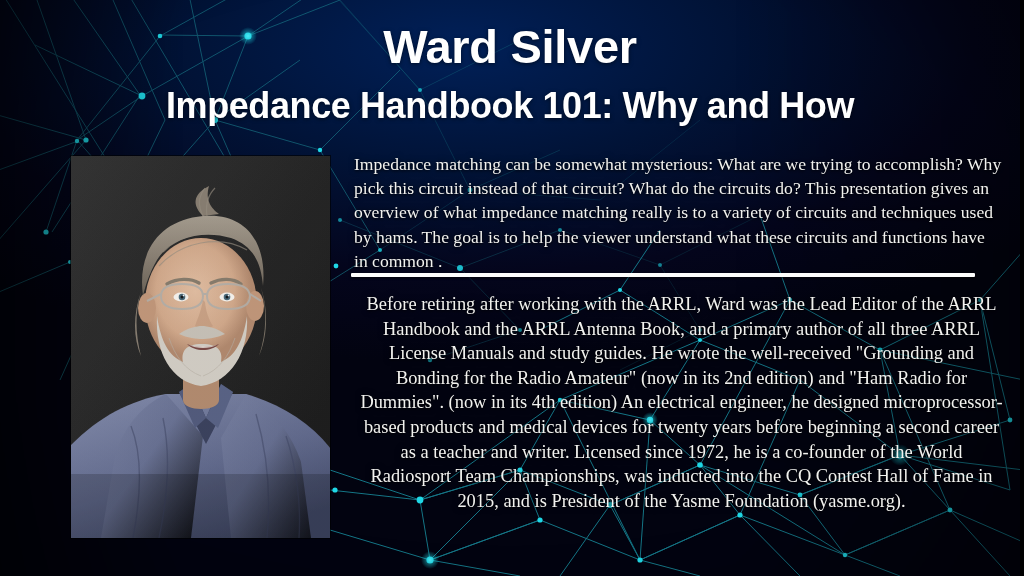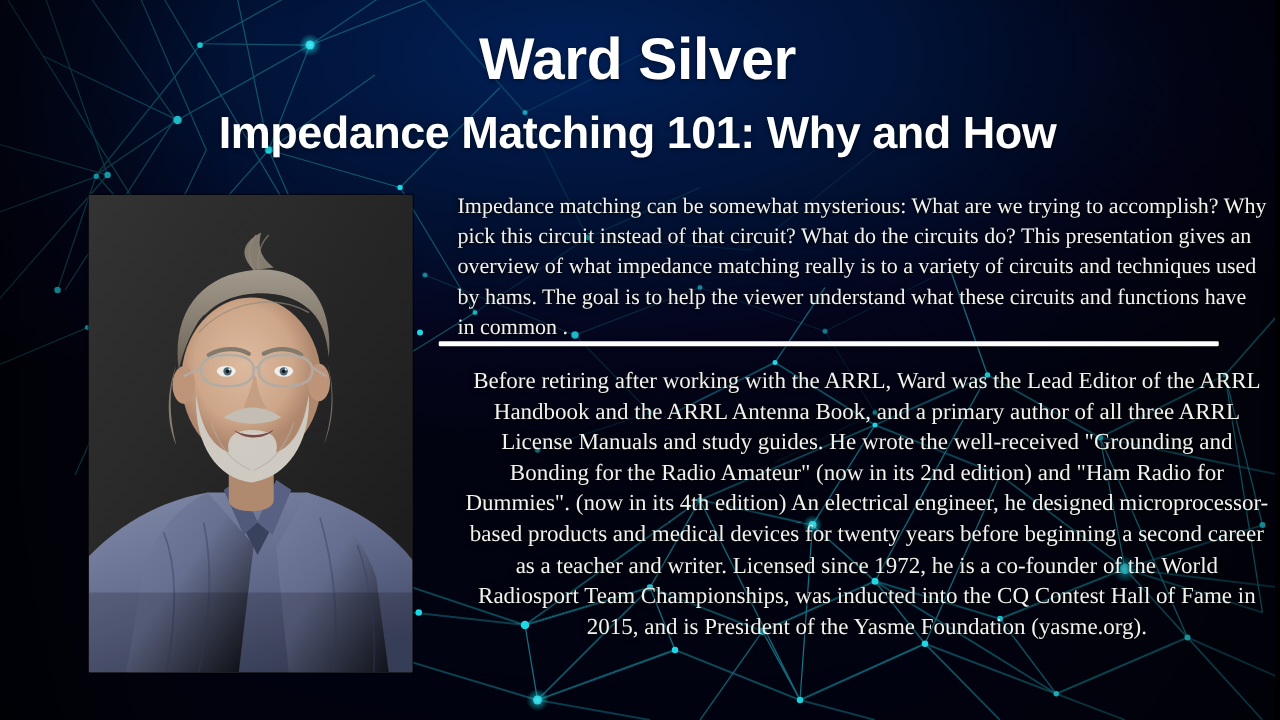--- a/index.html
+++ b/index.html
@@ -79,21 +79,20 @@
     box-shadow: 0 0 0 1px rgba(0,0,0,0.6);
   }
   .portrait svg { display: block; width: 259px; height: 382px; }
 
   
   .para {
     position: absolute;
     color: #f2f2ef;
     font-family: "Liberation Serif", serif;
     text-shadow: 0 1px 3px rgba(0,0,0,0.85), 0 0 6px rgba(0,0,0,0.6);
-    margin-left: 12px;
   }
   .para-intro {
     left: 354px;
     top: 152px;
     width: 648px;
     font-size: 17.6px;
     line-height: 24.2px;
   }
   .para-bio {
     left: 359px;
@@ -256,21 +255,21 @@
         <circle cx="430" cy="560" r="9"></circle>
         <circle cx="248" cy="36" r="9"></circle>
         <circle cx="650" cy="420" r="8"></circle>
       </g>
     </svg>
   </div>
 
   <div class="bg-vignette"></div>
 
   <div class="title">Ward Silver</div>
-  <div class="subtitle">Impedance Matching 101: Why and How</div>
+  <div class="subtitle">Impedance Handbook 101: Why and How</div>
 
   <div class="portrait">
     <svg viewBox="0 0 259 382" xmlns="http://www.w3.org/2000/svg">
       <defs>
         <linearGradient id="backdrop" x1="0" y1="0" x2="1" y2="1">
           <stop offset="0%" stop-color="#3a3a3a"></stop>
           <stop offset="50%" stop-color="#2b2b2b"></stop>
           <stop offset="100%" stop-color="#1d1d1d"></stop>
         </linearGradient>
         <linearGradient id="shirt" x1="0" y1="0" x2="1" y2="1">

